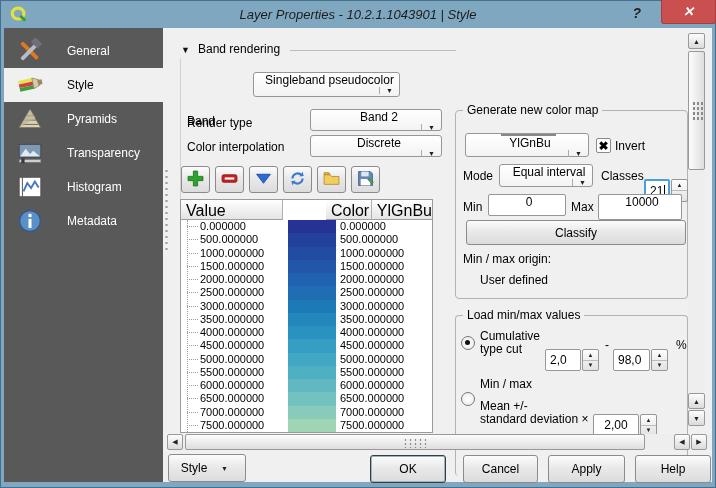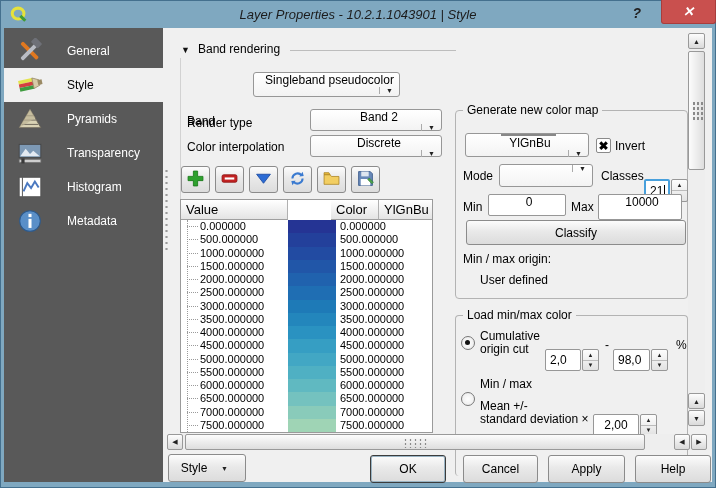--- a/index.html
+++ b/index.html
@@ -61,21 +61,21 @@
 
   
   .tool-row{position:absolute;left:177px;top:138px;display:flex;gap:5px;}
   .tool-btn{width:27px;height:25px;}
   .tool-btn svg{width:17px;height:17px;}
 
   
   .ctable{position:absolute;left:176px;top:171px;width:253px;height:234px;background:#fff;border:1px solid #9a9a9a;box-sizing:border-box;}
   .thead{display:flex;height:20px;}
   .th{background:linear-gradient(#ffffff,#e4e4e4);border-right:1px solid #b0b0b0;border-bottom:1px solid #9f9f9f;
-    padding:2px 0 0 5px;box-sizing:border-box;font-size:13px;}
+    padding:2px 0 0 5px;box-sizing:border-box;font-size:16px;}
   .th-value{width:107px;}.th-color{width:48px;margin-left:43px;}.th-label{flex:1;border-right:none;}
   .tbody{position:relative;height:212px;overflow:hidden;}
   .tbody::before{content:"";position:absolute;left:6px;top:0;height:100%;border-left:1px dotted #9a9a9a;}
   .trow{display:flex;height:13.25px;font-size:11px;line-height:13px;}
   .cv{width:107px;position:relative;padding-left:19px;box-sizing:border-box;white-space:nowrap;}
   .cv::before{content:"";position:absolute;left:6px;top:6px;width:11px;border-top:1px dotted #9a9a9a;}
   .cc{width:48px;}
   .cl{flex:1;padding-left:4px;white-space:nowrap;}
 
   
@@ -382,20 +382,21 @@
       <span style="margin-left:4px;">YlGnBu</span>
       <span class="combo-arrow">▼</span>
     </div>
     <div class="checkbox abs" style="left:592px;top:110px;">
       <span>✖</span>
     </div>
     <span class="lbl" style="left:611px;top:111px;">Invert</span>
 
     <span class="lbl" style="left:459px;top:141px;">Mode</span>
     <div class="combo abs" style="left:495px;top:136px;width:94px;height:23px;box-sizing:border-box;">
+      <span>Equal interval</span>
       <span class="combo-arrow">▼</span>
     </div>
     <span class="lbl" style="left:597px;top:141px;">Classes</span>
     <div class="spinbox" style="left:640px;top:135px;">
       <div class="field focused" style="width:26px;height:23px;box-sizing:border-box;">
         <span>21</span>
           <span class="caret"></span>
       </div>
       <div class="spin-arrows" style="height:23px;box-sizing:border-box;">
         <span>▲</span>
@@ -413,26 +414,26 @@
     </div>
 
     <div class="gbtn abs" style="left:462px;top:192px;width:218px;height:23px;">
       <span>Classify</span>
     </div>
 
     <span class="lbl" style="left:459px;top:224px;">Min / max origin:</span>
     <span class="lbl" style="left:476px;top:245px;">User defined</span>
 
     <div class="groupbox" style="left:451px;top:287px;width:231px;height:160px;border-bottom:none;">
-      <span class="gtitle">Load min/max color</span>
+      <span class="gtitle">Load min/max values</span>
     </div>
     <div class="radio checked abs" style="left:457px;top:308px;"></div>
     <div class="lbl two-line" style="left:476px;top:302px;">
       <div>Cumulative</div>
-      <div>origin cut</div>
+      <div>type cut</div>
     </div>
     <div class="spinbox" style="left:541px;top:305px;">
       <div class="field" style="width:36px;height:22px;box-sizing:border-box;">
         <span>2,0</span>
       </div>
       <div class="spin-arrows" style="height:22px;box-sizing:border-box;">
         <span>▲</span>
         <span>▼</span>
       </div>
     </div>

